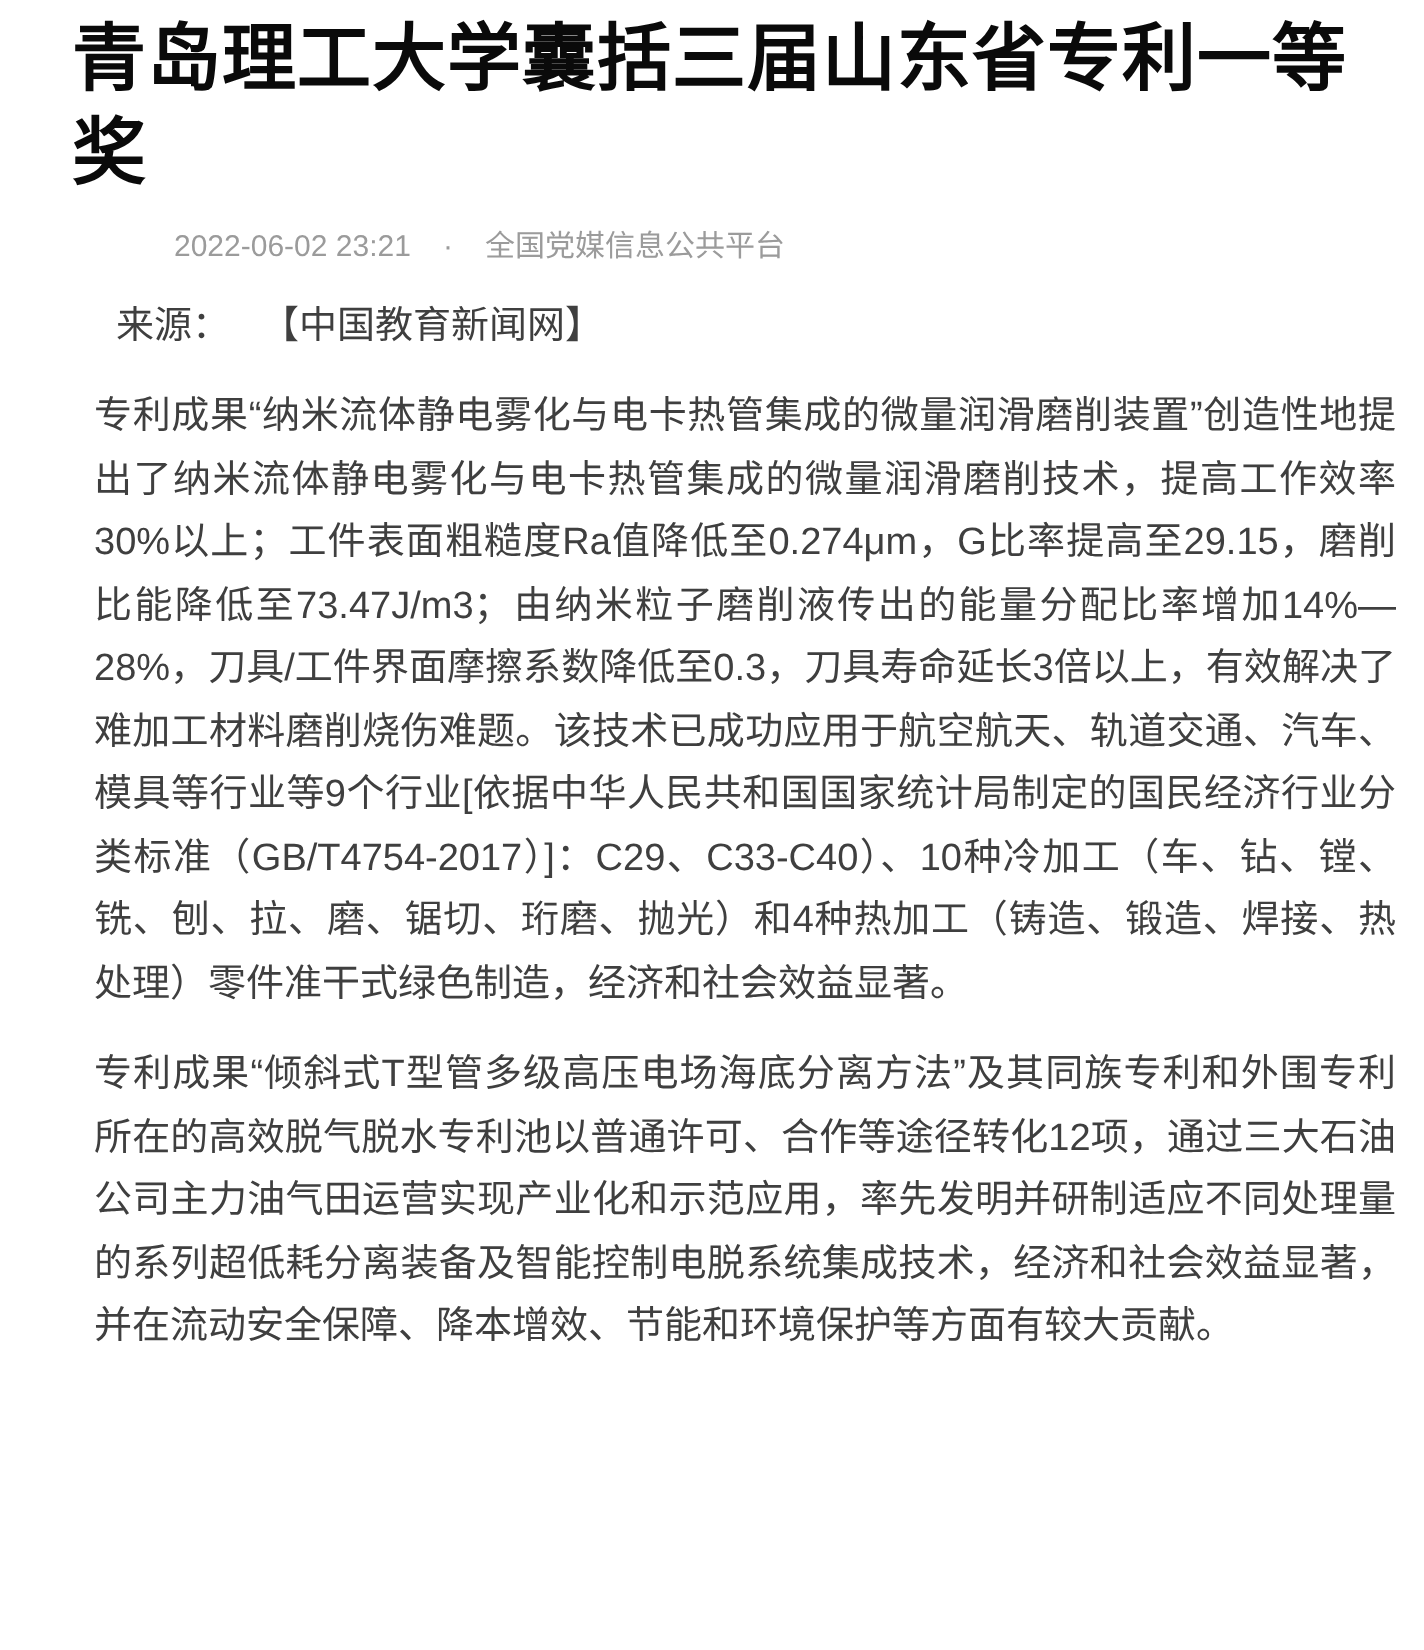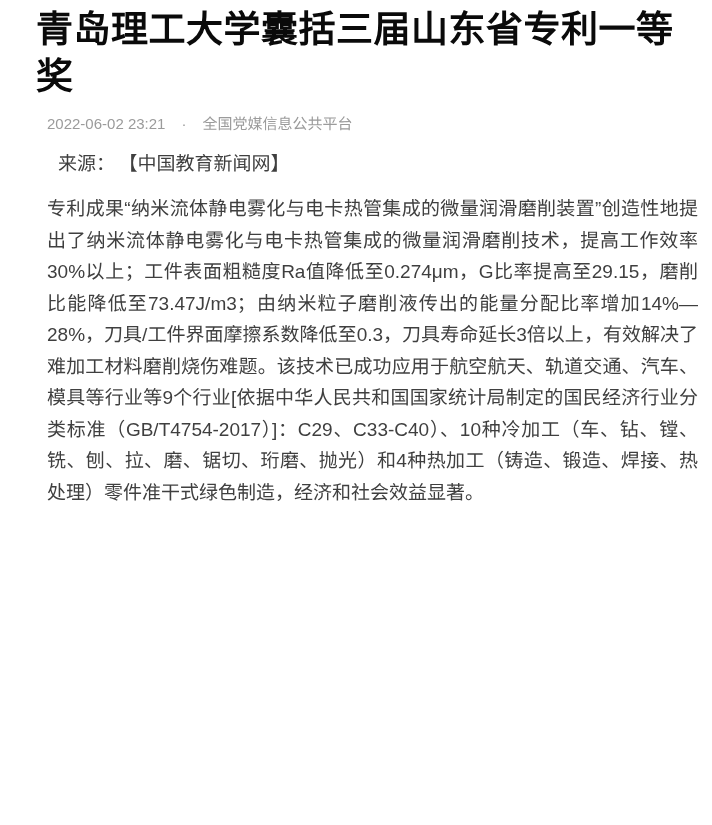--- a/index.html
+++ b/index.html
@@ -25,34 +25,35 @@
     line-height: 1.28;
     font-weight: 700;
     color: #0a0a0a;
     letter-spacing: 0.5px;
   }
   .meta-line {
     margin-top: 13px;
     font-size: 15px;
     line-height: 20px;
     color: #9b9b9b;
+    margin-left: 40px;
   }
   .meta-line .meta-sep {
     margin: 0 5px;
   }
   .article-body {
     color: #3f3f3f;
     font-size: 19px;
     line-height: 31.5px;
   }
   .source-line {
     margin: 36px 0 14px 0;
   }
   .source-line .source-name {
-    margin-left: 2px;
+    margin-left: 14px;
   }
   .para {
     margin: 14px 0;
     text-align: justify;
     text-justify: inter-ideograph;
   }
   .para:last-child {
     margin-bottom: 0;
   }
 </style>
@@ -70,16 +71,17 @@
 
     <div class="article-body">
 
       <p class="para source-line">
         <span>来源：</span><span class="source-name">【中国教育新闻网】</span>
       </p>
 
 
       <p class="para">专利成果“纳米流体静电雾化与电卡热管集成的微量润滑磨削装置”创造性地提出了纳米流体静电雾化与电卡热管集成的微量润滑磨削技术，提高工作效率30%以上；工件表面粗糙度Ra值降低至0.274μm，G比率提高至29.15，磨削比能降低至73.47J/m3；由纳米粒子磨削液传出的能量分配比率增加14%—28%，刀具/工件界面摩擦系数降低至0.3，刀具寿命延长3倍以上，有效解决了难加工材料磨削烧伤难题。该技术已成功应用于航空航天、轨道交通、汽车、模具等行业等9个行业[依据中华人民共和国国家统计局制定的国民经济行业分类标准（GB/T4754-2017）]：C29、C33-C40）、10种冷加工（车、钻、镗、铣、刨、拉、磨、锯切、珩磨、抛光）和4种热加工（铸造、锻造、焊接、热处理）零件准干式绿色制造，经济和社会效益显著。</p>
 
+      <p class="para">专利成果“倾斜式T型管多级高压电场海底分离方法”及其同族专利和外围专利所在的高效脱气脱水专利池以普通许可、合作等途径转化12项，通过三大石油公司主力油气田运营实现产业化和示范应用，率先发明并研制适应不同处理量的系列超低耗分离装备及智能控制电脱系统集成技术，经济和社会效益显著，并在流动安全保障、降本增效、节能和环境保护等方面有较大贡献。</p>
 
     </div>
   </article>
 </div>
 
 </body></html>

